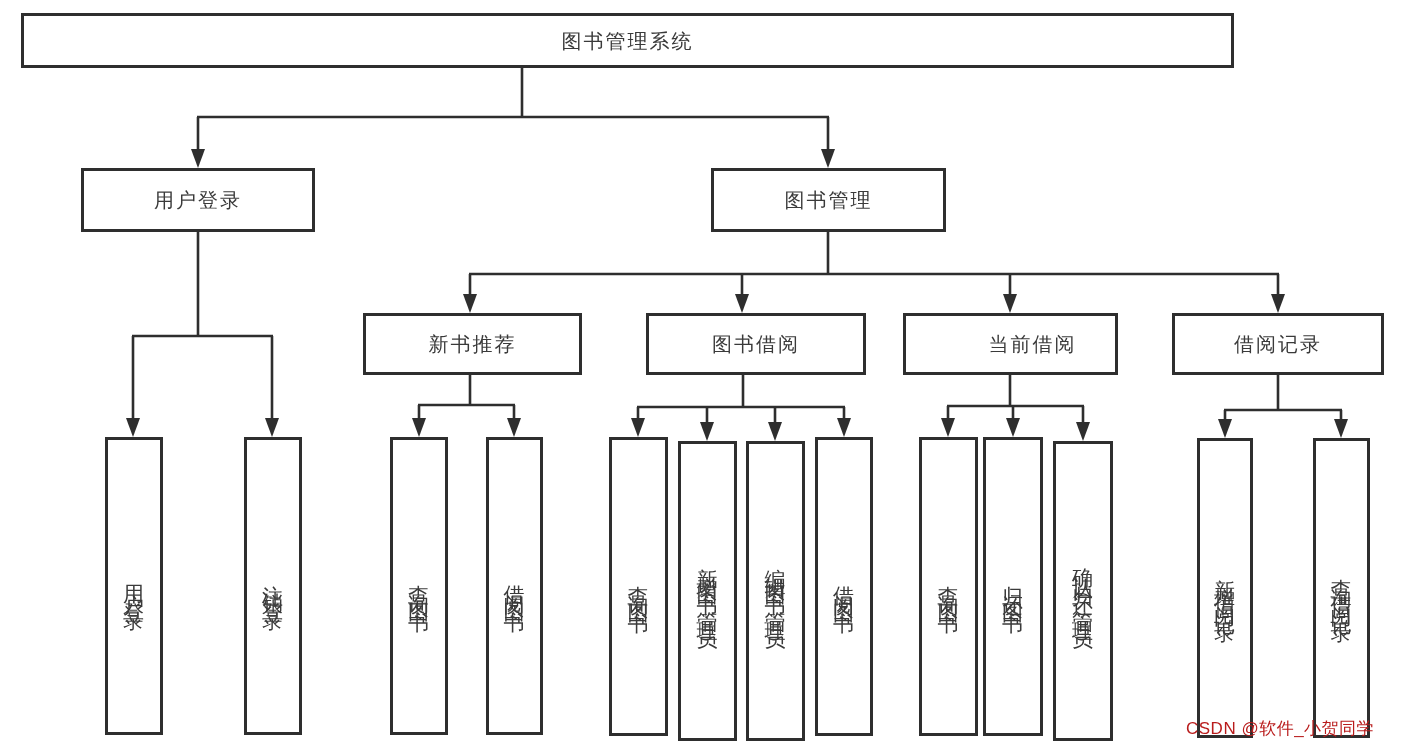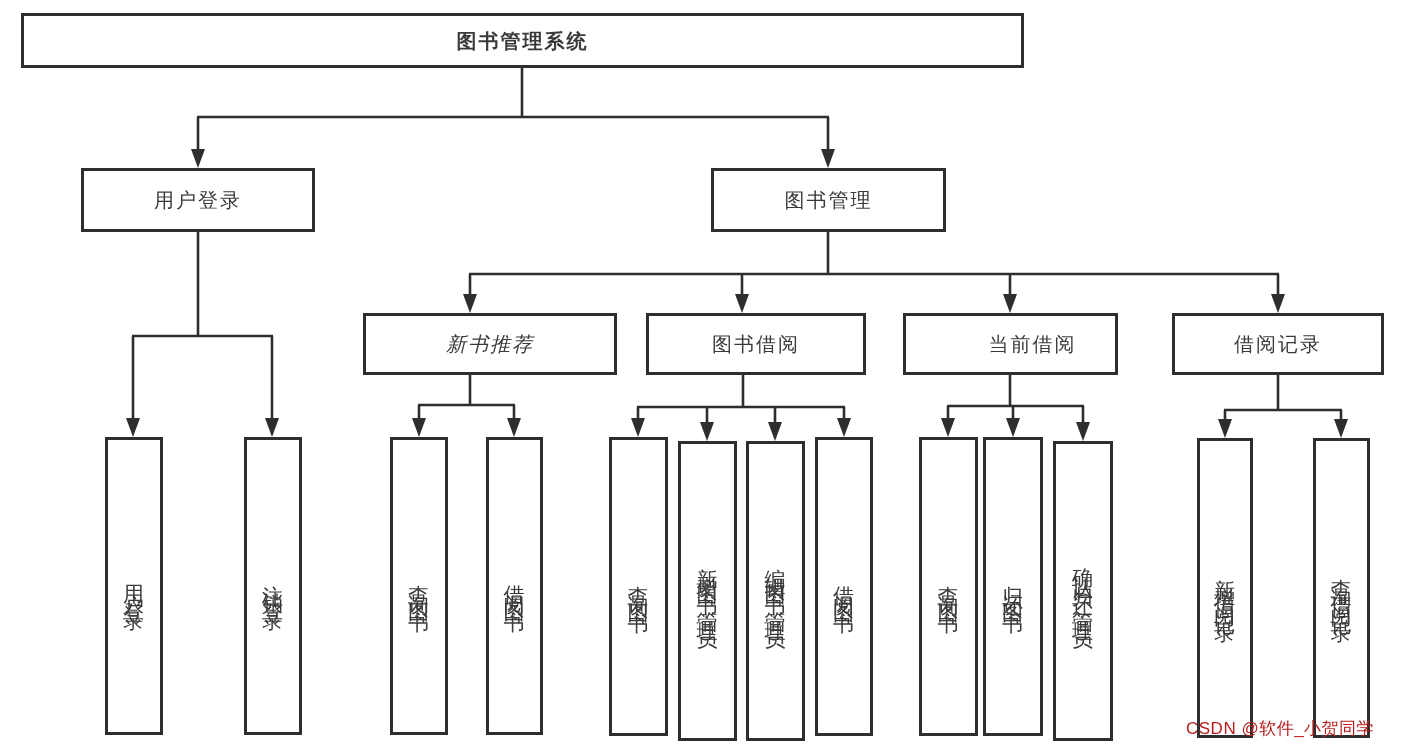--- a/index.html
+++ b/index.html
@@ -136,26 +136,26 @@
     <g>
       <line x1="1278" y1="375" x2="1278" y2="411"></line>
       <line x1="1224" y1="410" x2="1342" y2="410"></line>
       <line x1="1225" y1="410" x2="1225" y2="425"></line>
       <line x1="1341" y1="410" x2="1341" y2="425"></line>
       <polygon points="1218,419 1232,419 1225,438"></polygon>
       <polygon points="1334,419 1348,419 1341,438"></polygon>
     </g>
   </svg>
 
-  <div class="node" style="left:21px; top:13px; width:1003px; height:55px;font-weight:bold;">图书管理系统</div>
+  <div class="node" style="left:21px; top:13px; width:1213px; height:55px;">图书管理系统</div>
 
   <div class="node" style="left:81px; top:168px; width:234px; height:64px;">用户登录</div>
   <div class="node" style="left:711px; top:168px; width:235px; height:64px;">图书管理</div>
 
-  <div class="node" style="left:363px; top:313px; width:254px; height:62px;font-style:italic;">新书推荐</div>
+  <div class="node" style="left:363px; top:313px; width:219px; height:62px;">新书推荐</div>
   <div class="node" style="left:633px; top:313px; width:220px; height:62px;margin-left:13px;">图书借阅</div>
   <div class="node" style="left:903px; top:313px; width:215px; height:62px;padding-left:44px;">当前借阅</div>
   <div class="node" style="left:1172px; top:313px; width:212px; height:62px;">借阅记录</div>
 
   <div class="node vnode" style="left:105px; top:437px; width:58px; height:298px;">用户登录</div>
   <div class="node vnode" style="left:244px; top:437px; width:58px; height:298px;">注销登录</div>
 
   <div class="node vnode" style="left:390px; top:437px; width:58px; height:298px;">查询图书</div>
   <div class="node vnode" style="left:486px; top:437px; width:57px; height:298px;">借阅图书</div>
 

